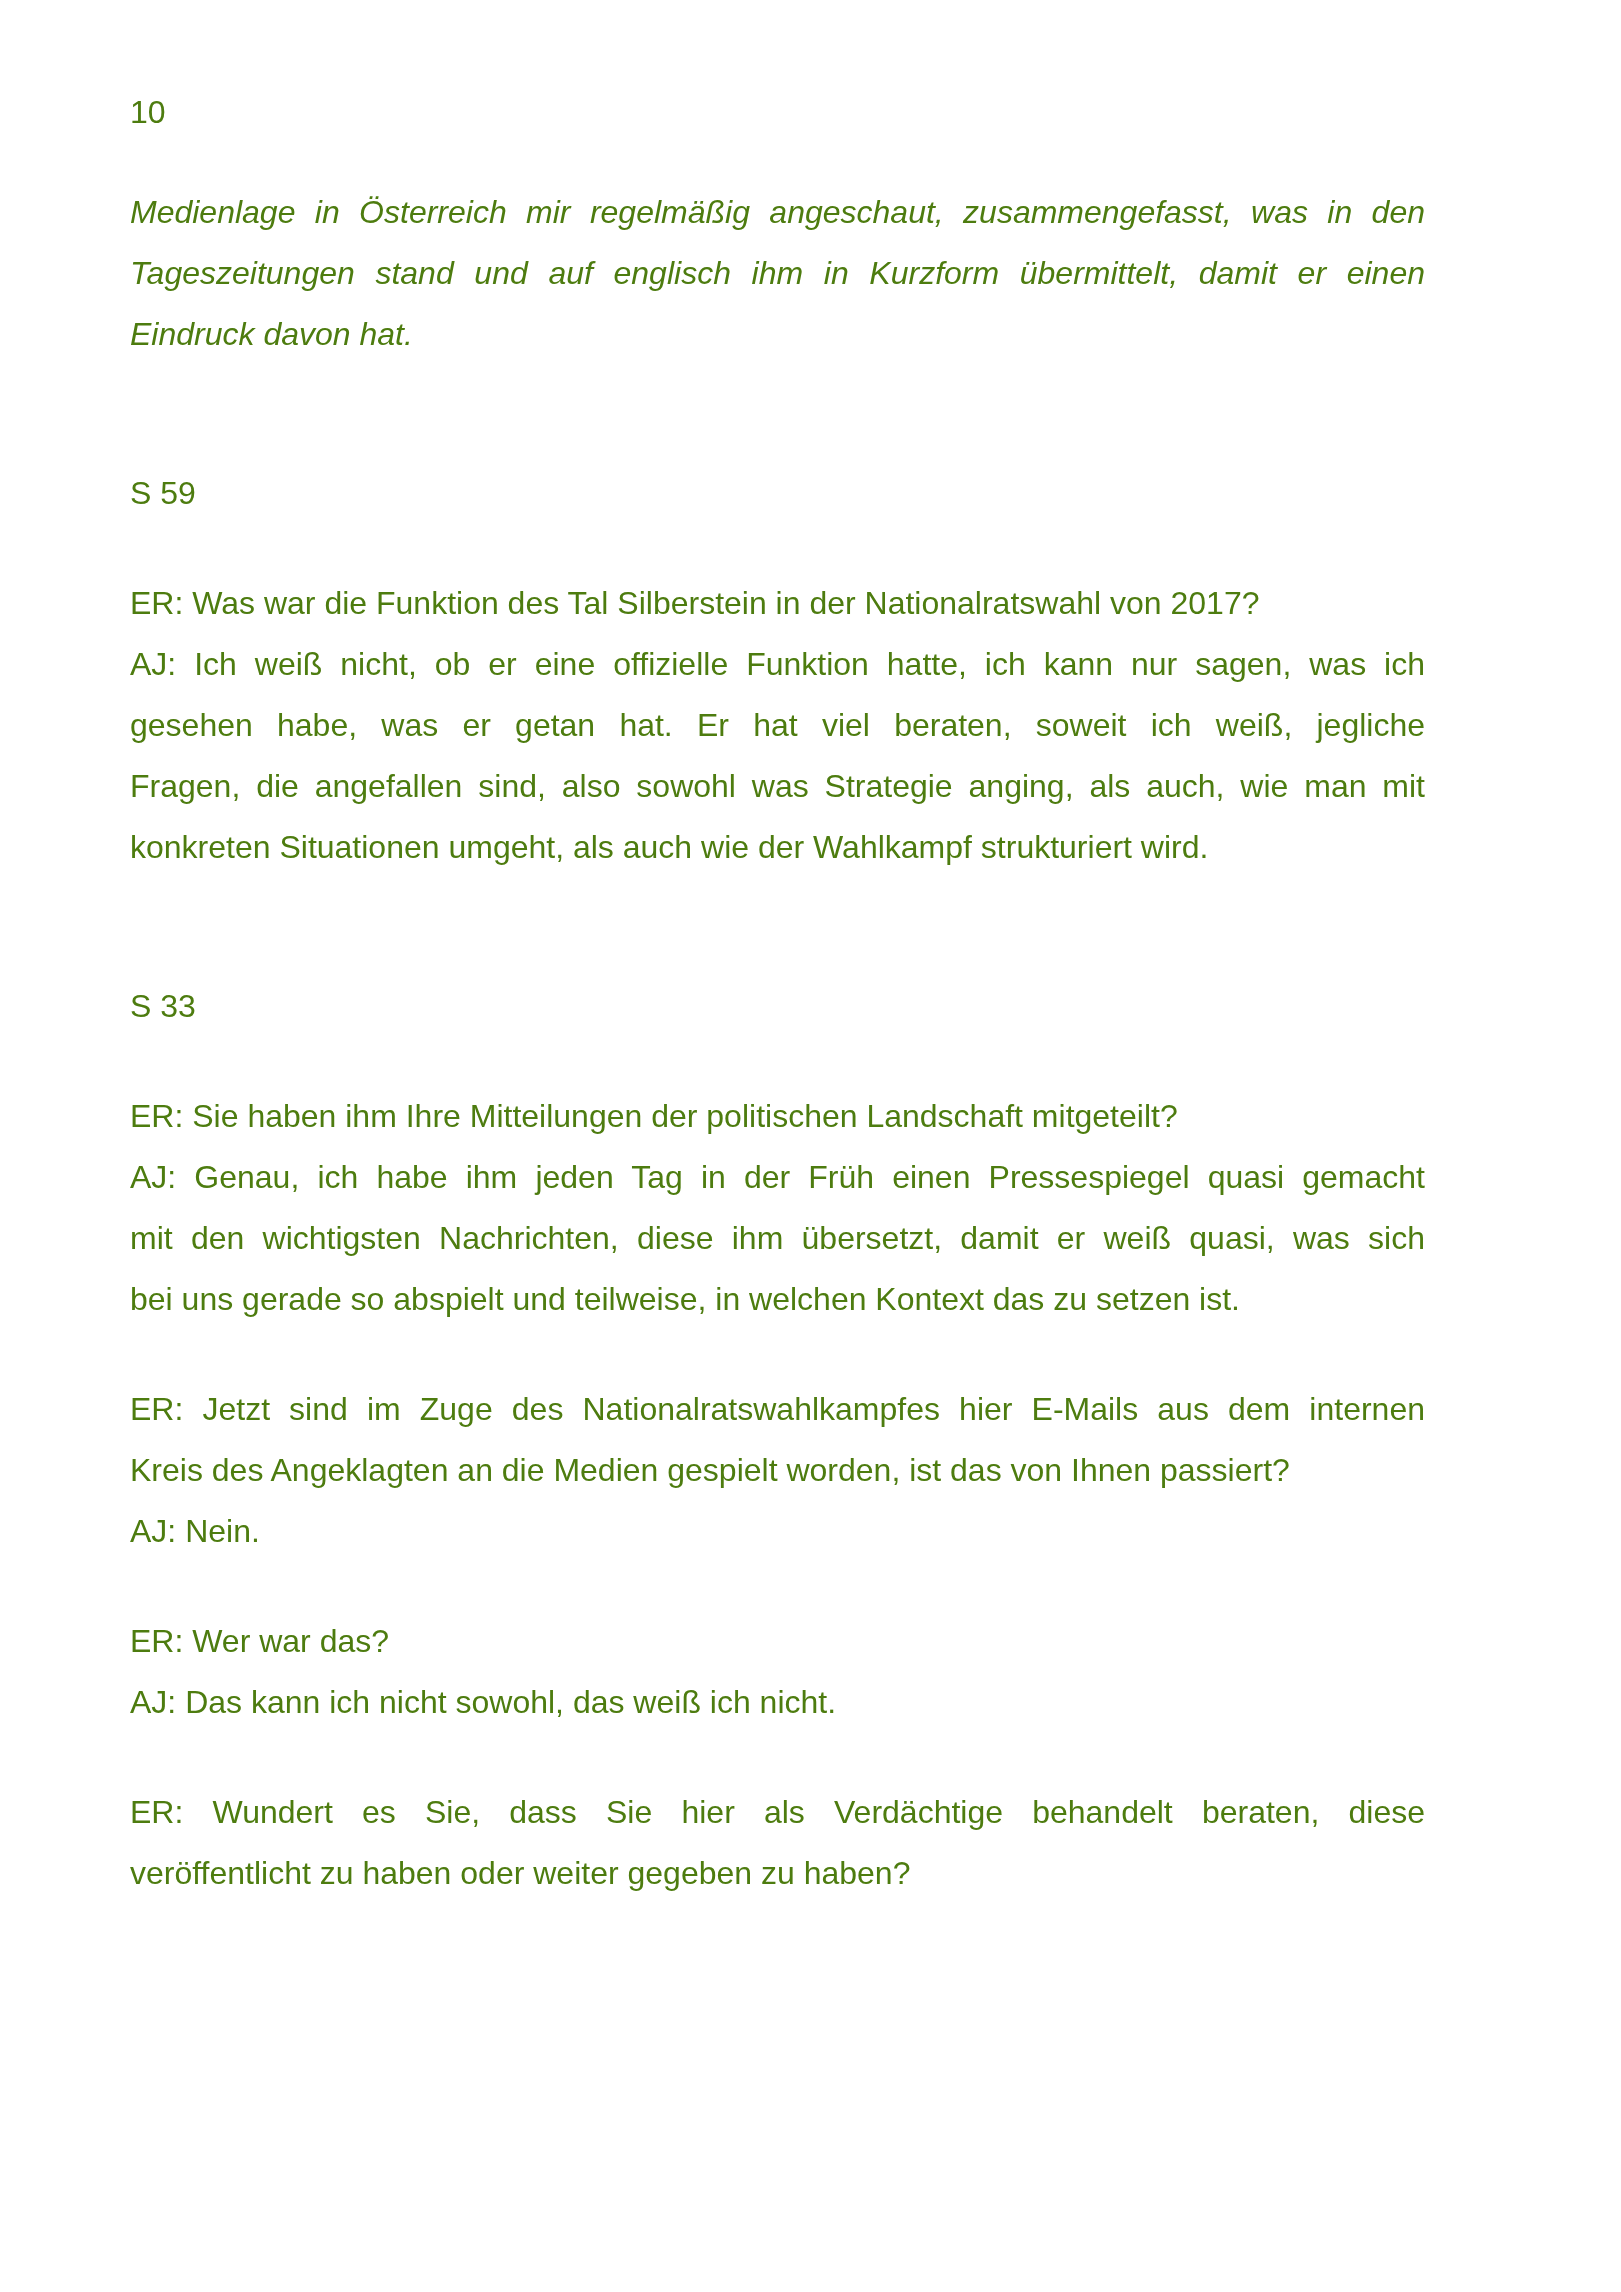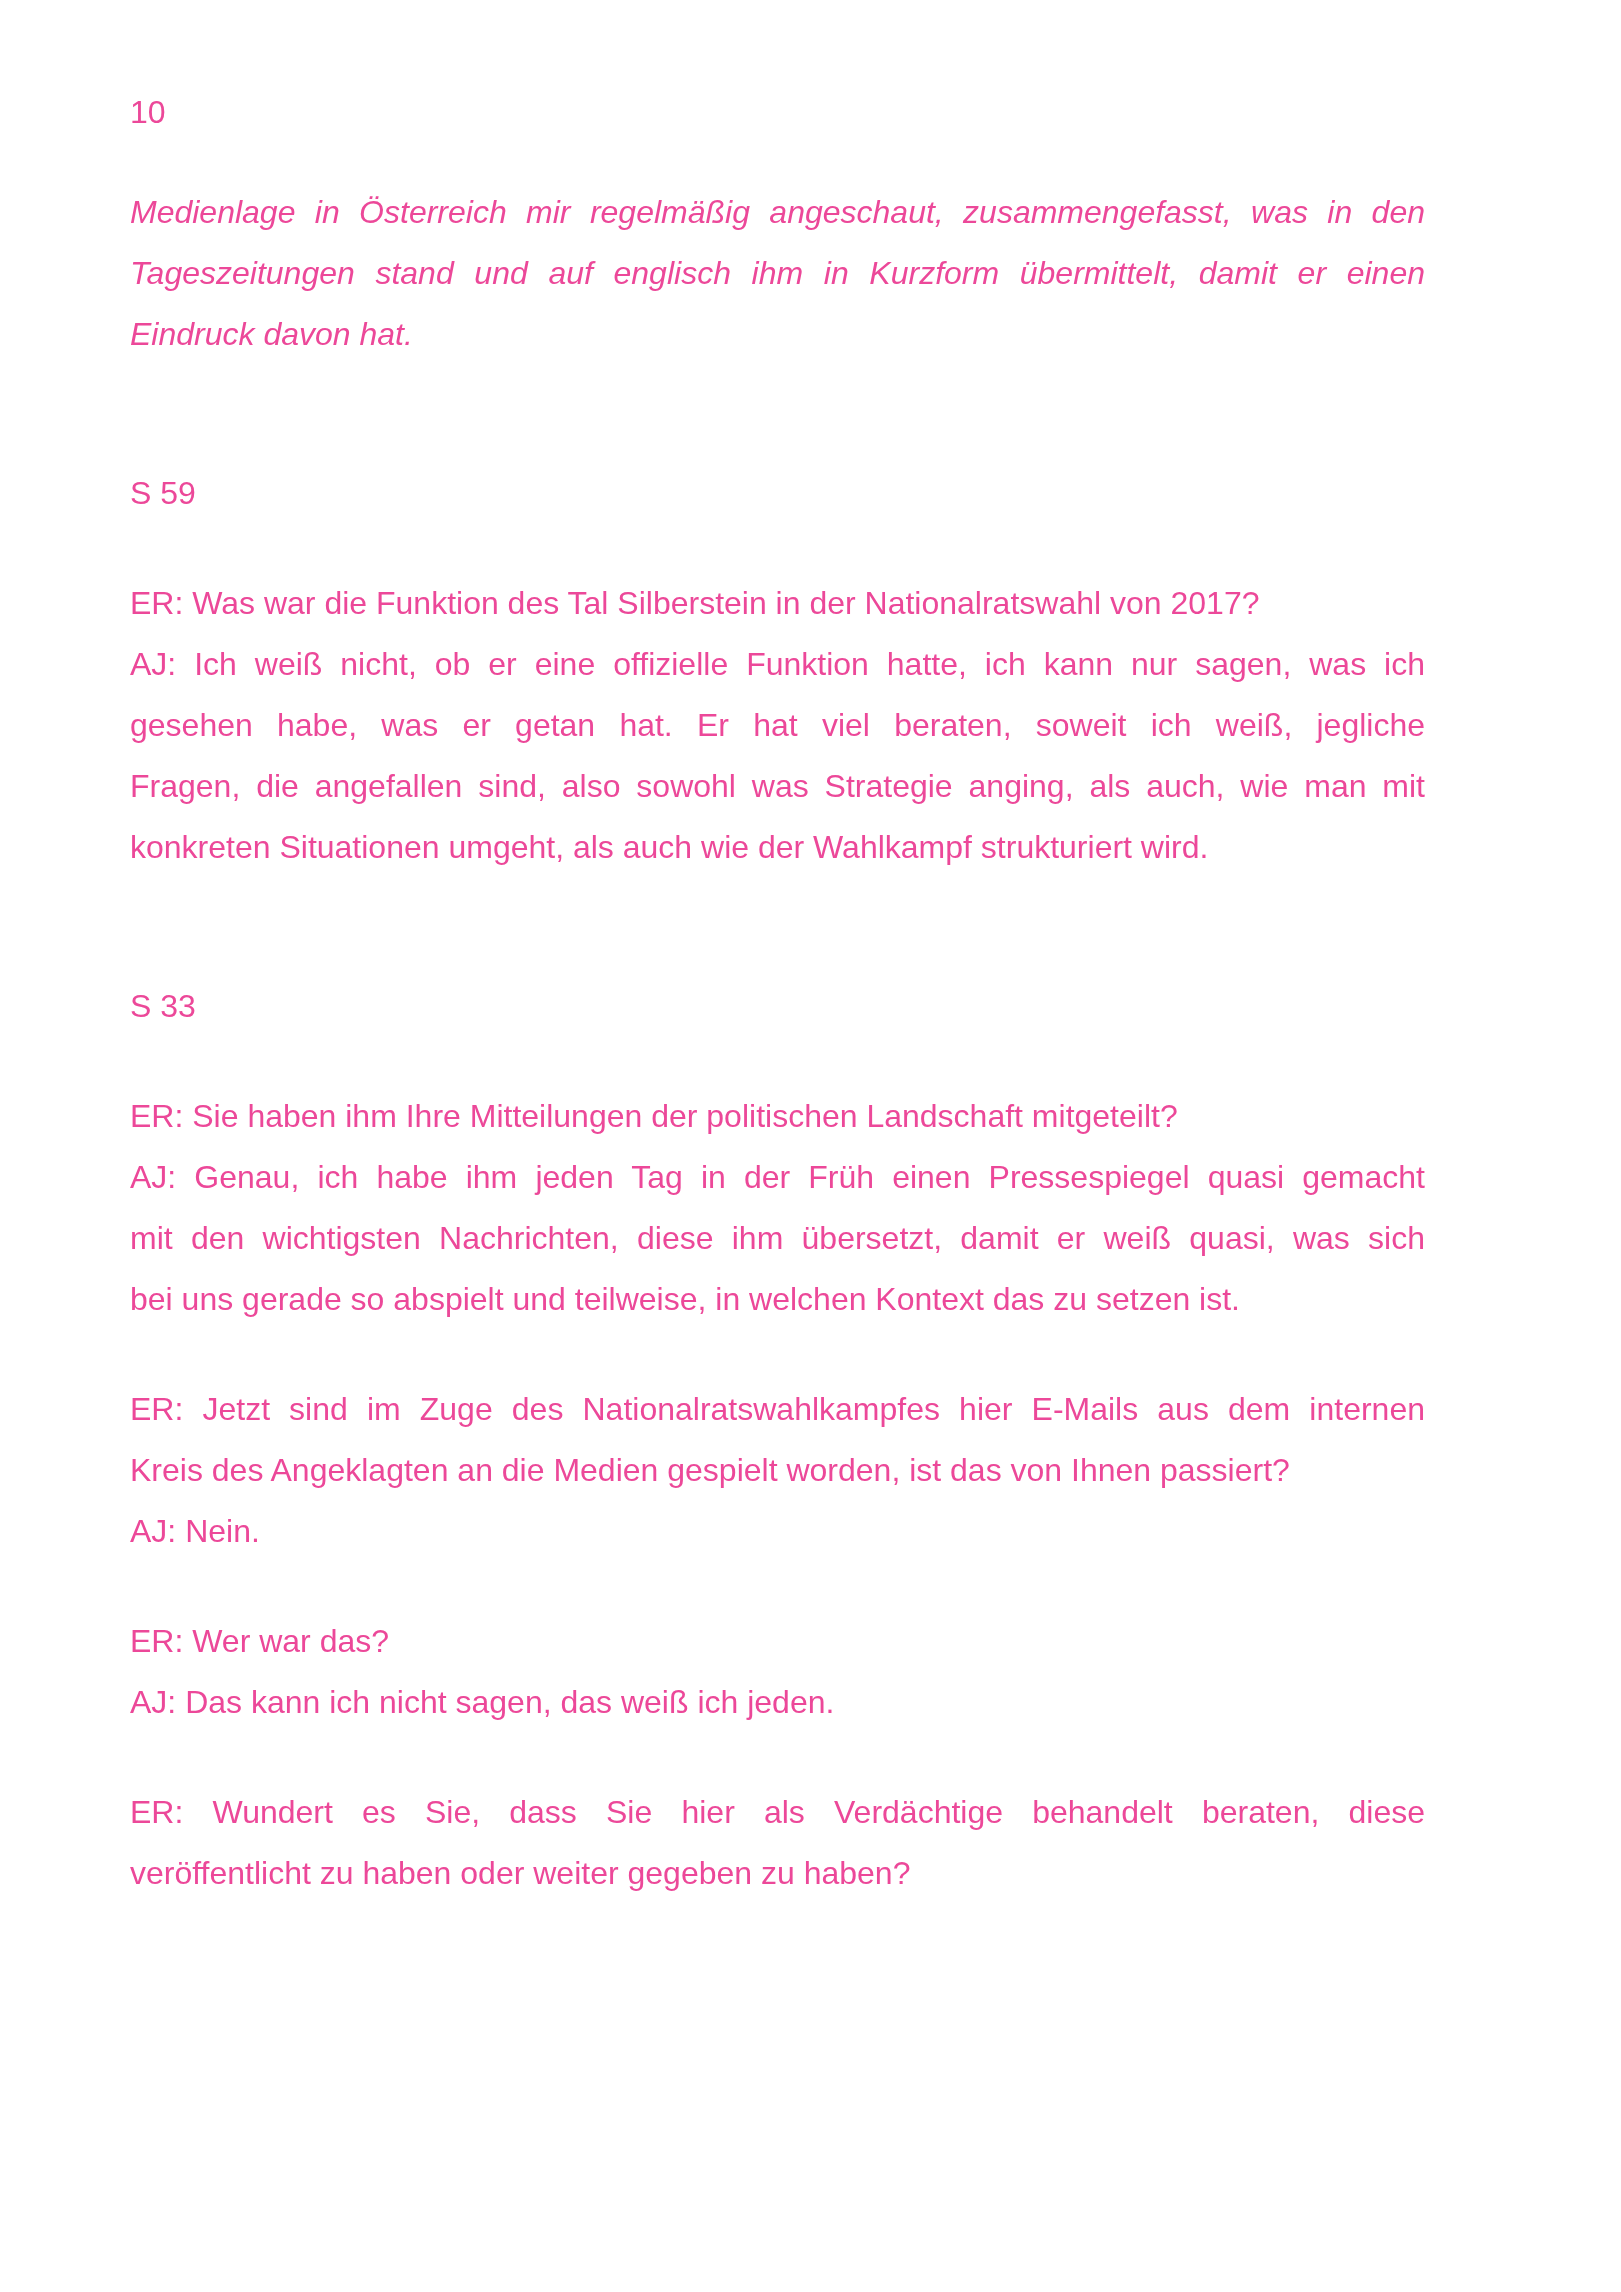--- a/index.html
+++ b/index.html
@@ -5,21 +5,21 @@
   html, body {
     margin: 0;
     padding: 0;
     background: #ffffff;
   }
   .page {
     position: relative;
     width: 1621px;
     height: 2293px;
     background: #ffffff;
-    color: #ec4899;
+    color: #4d7c0f;
     font-family: "Liberation Sans", "DejaVu Sans", sans-serif;
     overflow: hidden;
   }
   .content {
     margin-left: 130px;
     width: 1295px;
   }
   .header {
     padding-top: 82px;
     text-align: right;
@@ -85,21 +85,21 @@
         </div>
         <div class="blank"></div>
         <div class="block paragraph">
           <div class="line just">ER: Jetzt sind im Zuge des Nationalratswahlkampfes hier E-Mails aus dem internen</div>
           <div class="line">Kreis des Angeklagten an die Medien gespielt worden, ist das von Ihnen passiert?</div>
           <div class="line">AJ: Nein.</div>
         </div>
         <div class="blank"></div>
         <div class="block paragraph">
           <div class="line">ER: Wer war das?</div>
-          <div class="line">AJ: Das kann ich nicht sagen, das weiß ich jeden.</div>
+          <div class="line">AJ: Das kann ich nicht sowohl, das weiß ich nicht.</div>
         </div>
         <div class="blank"></div>
         <div class="block paragraph">
           <div class="line just">ER: Wundert es Sie, dass Sie hier als Verdächtige behandelt beraten, diese</div>
           <div class="line">veröffentlicht zu haben oder weiter gegeben zu haben?</div>
         </div>
       </div>
   </div>
 </div>
 

